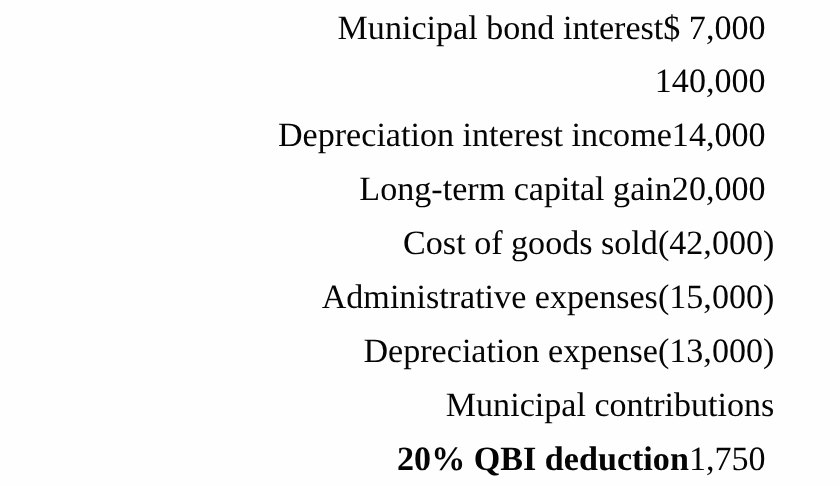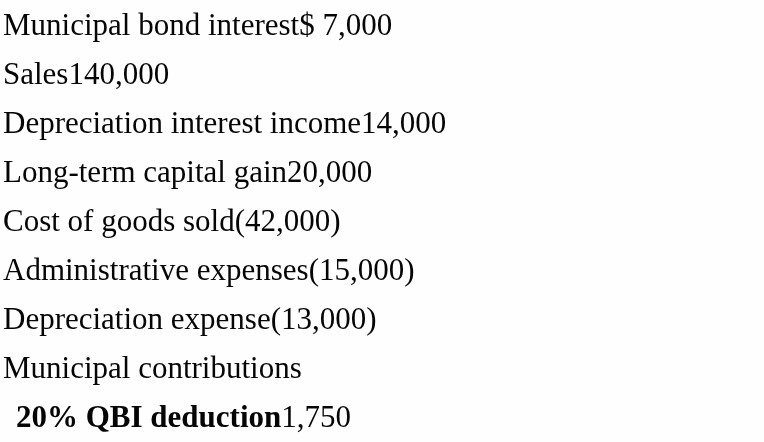--- a/index.html
+++ b/index.html
@@ -15,21 +15,21 @@
     overflow: hidden;
   }
   .sheet {
     box-sizing: border-box;
     width: 764px;
     height: 442px;
     padding: 0 60px 0 3px;
   }
   .row {
     display: flex;
-    justify-content: flex-start;
+    justify-content: flex-end;
     align-items: baseline;
     height: 49px;
     line-height: 49px;
     font-size: 31px;
   }
   .label {
     white-space: nowrap;
   }
   .row.indent .label {
     padding-left: 13px;
@@ -49,21 +49,20 @@
 <body>
 
 <div class="sheet">
 
   <div class="row">
     <span class="label">Municipal bond interest</span>
     <span class="amount no-paren">$ 7,000</span>
   </div>
 
   <div class="row">
-    <span class="label">Sales</span>
     <span class="amount no-paren">140,000</span>
   </div>
 
   <div class="row">
     <span class="label">Depreciation interest income</span>
     <span class="amount no-paren">14,000</span>
   </div>
 
   <div class="row">
     <span class="label">Long-term capital gain</span>

